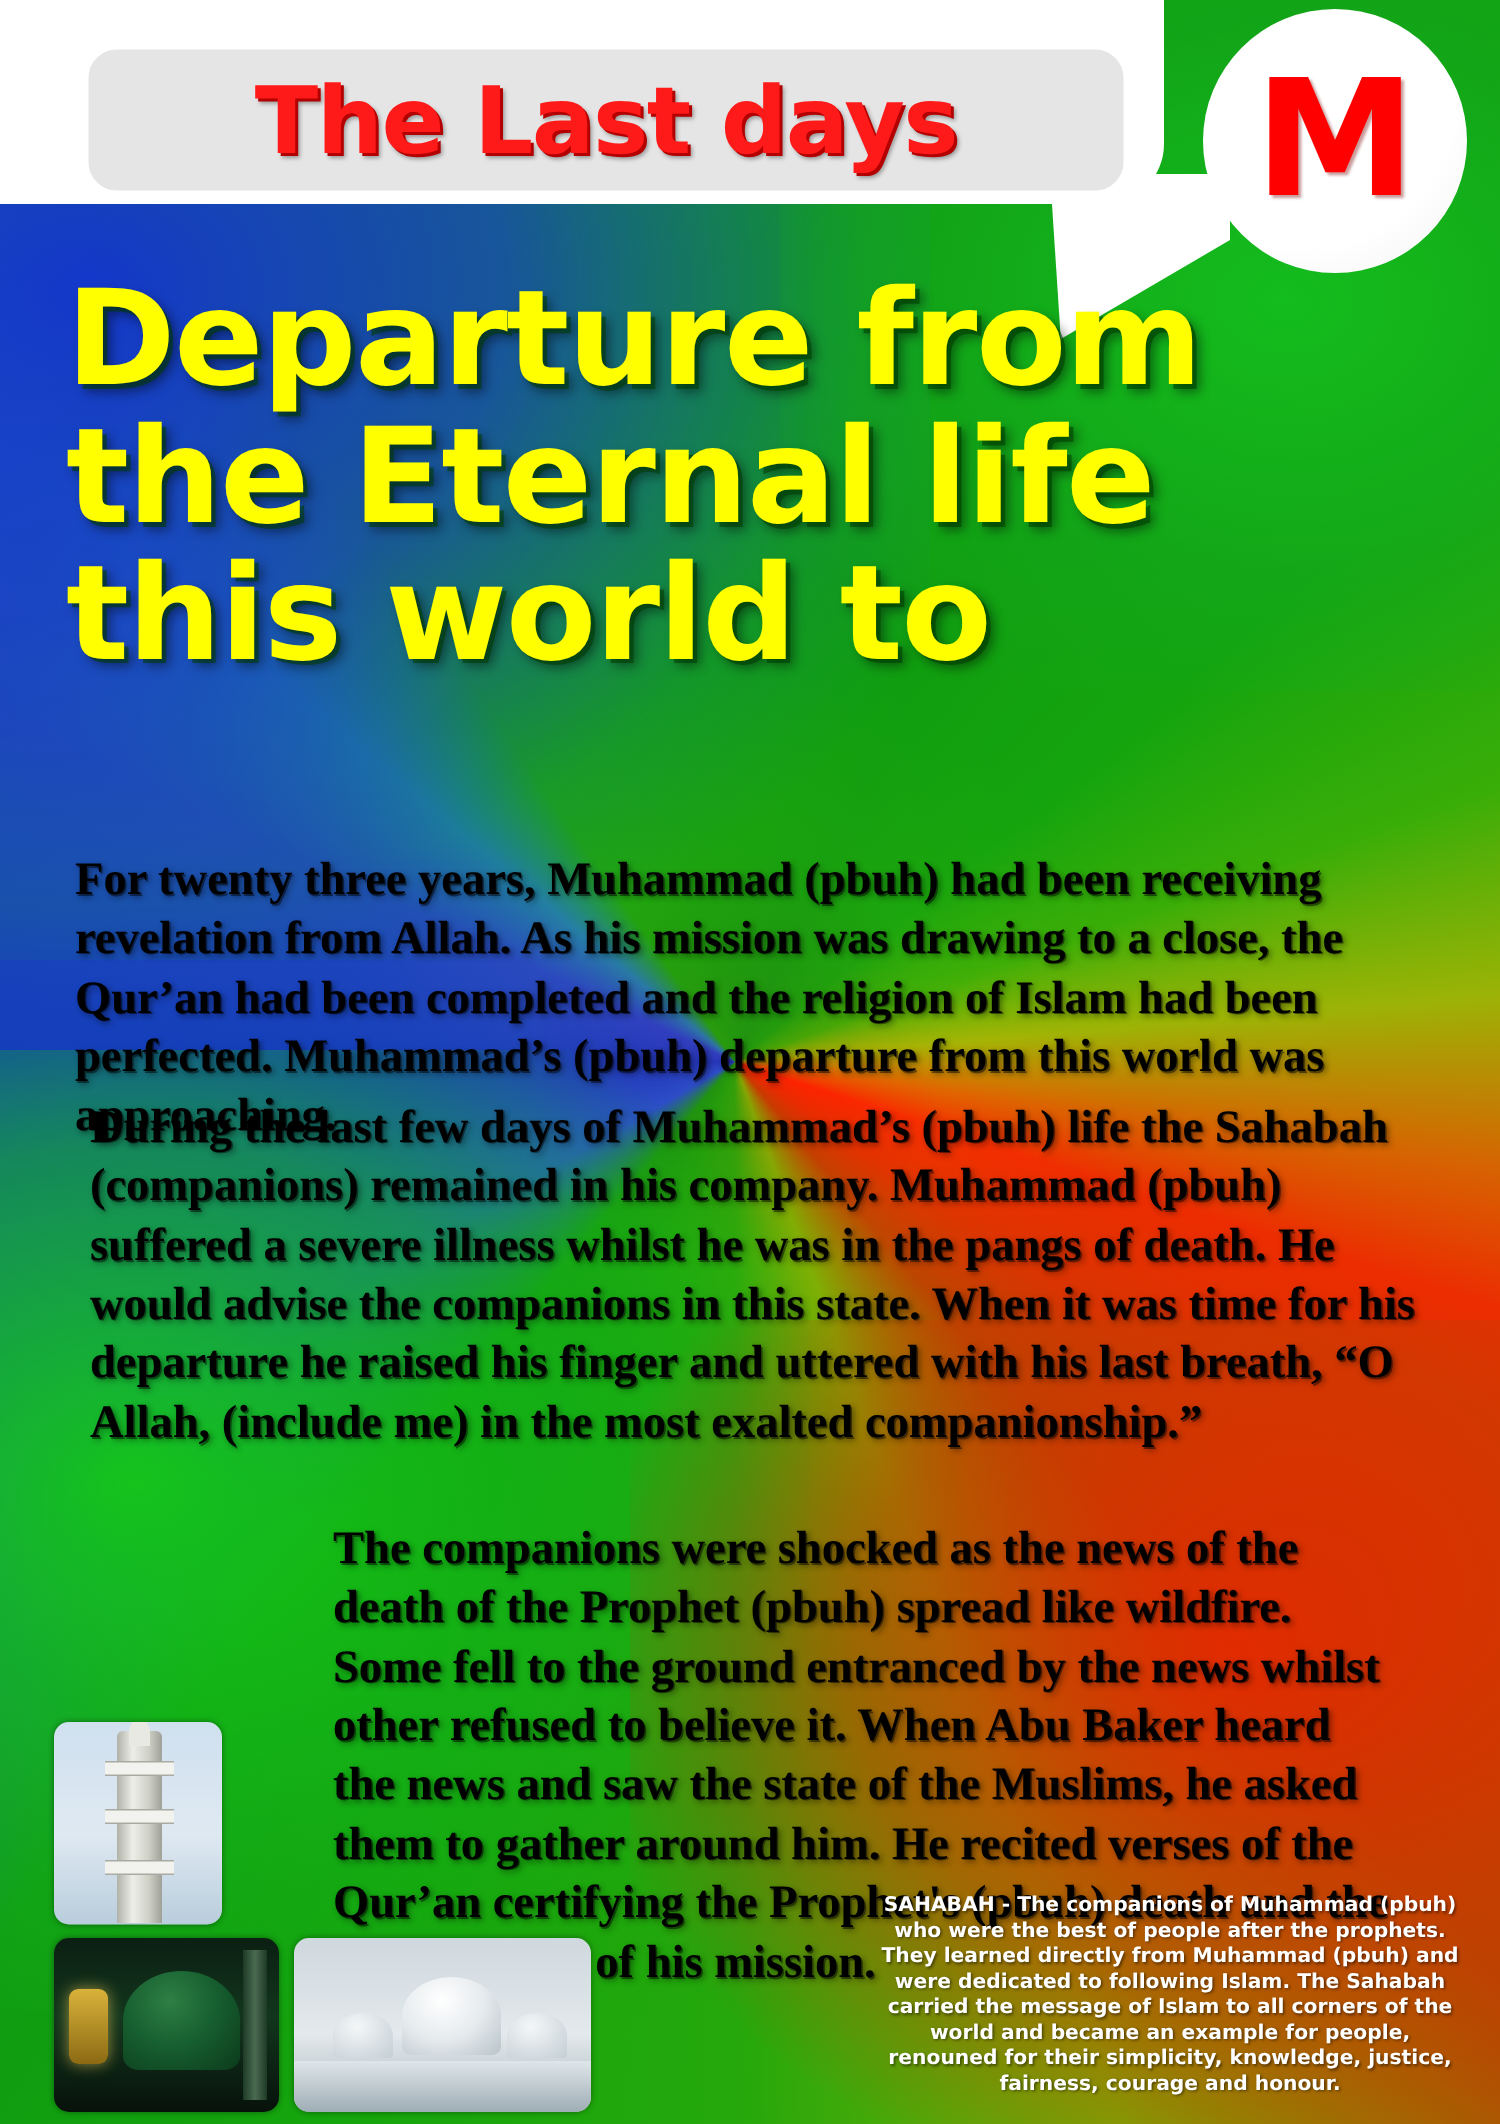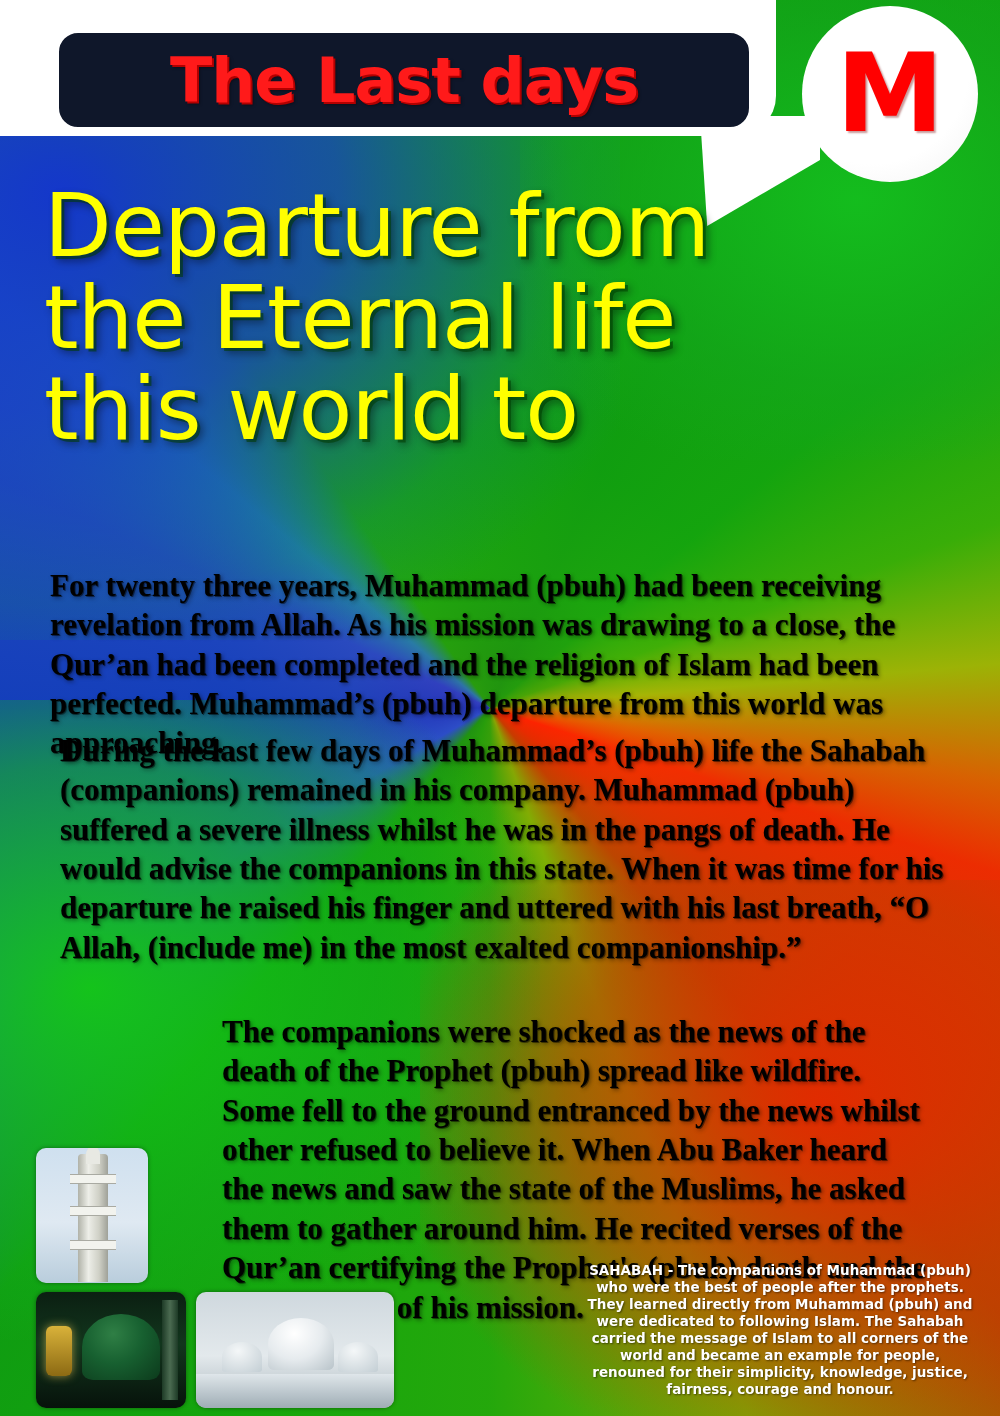--- a/index.html
+++ b/index.html
@@ -97,21 +97,21 @@
     background: #ffffff;
     clip-path: polygon(0 0, 100% 0, 100% 40%, 6% 100%);
   }
 
   .title-plate {
     position: absolute;
     left: 56px;
     top: 30px;
     width: 690px;
     height: 94px;
-    background: #0f172a;
+    background: #e5e5e5;
     border: 3px solid #ffffff;
     border-radius: 22px;
     box-shadow: 0 0 0 3px #ffffff;
     display: flex;
     align-items: center;
     justify-content: center;
   }
   .title-plate span {
     font-size: 62px;
     font-weight: bold;
@@ -146,21 +146,21 @@
   }
 
   
   .headline {
     position: absolute;
     left: 44px;
     top: 180px;
     width: 900px;
     font-size: 88px;
     line-height: 1.04;
-    font-weight: normal;
+    font-weight: bold;
     color: #ffff00;
     font-family: "DejaVu Sans", sans-serif;
     letter-spacing: -1px;
     text-shadow:
       3px 3px 0 rgba(0,60,0,0.55),
       5px 5px 8px rgba(0,0,0,0.45);
   }
   .headline .line { display: block; white-space: nowrap; }
 
   

